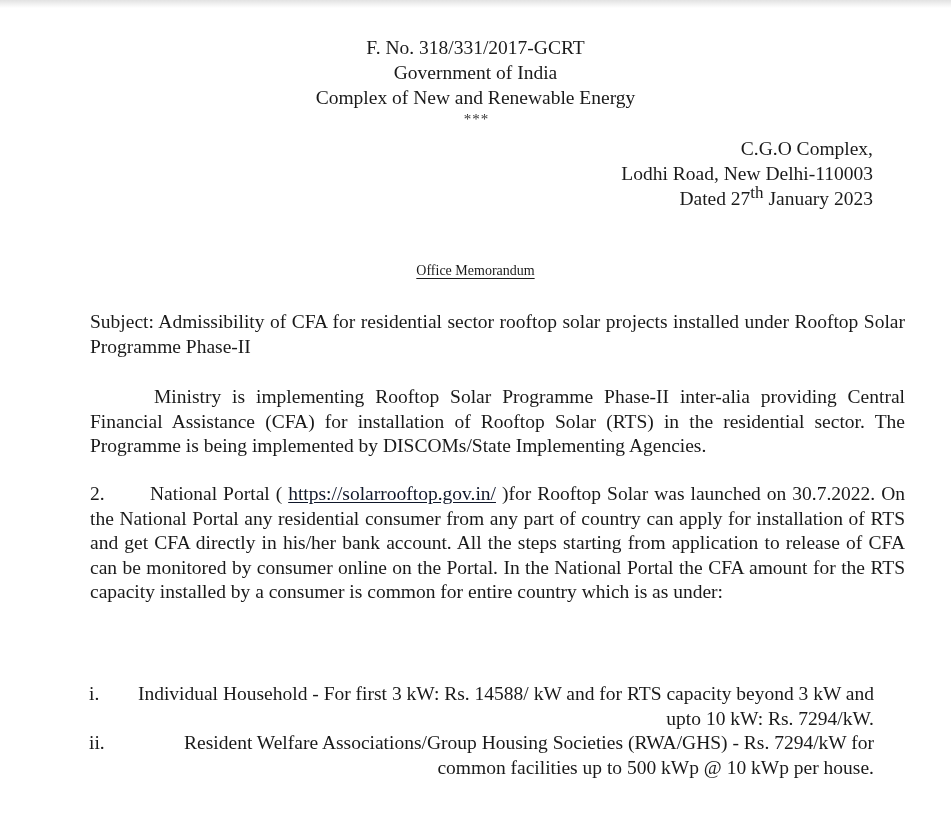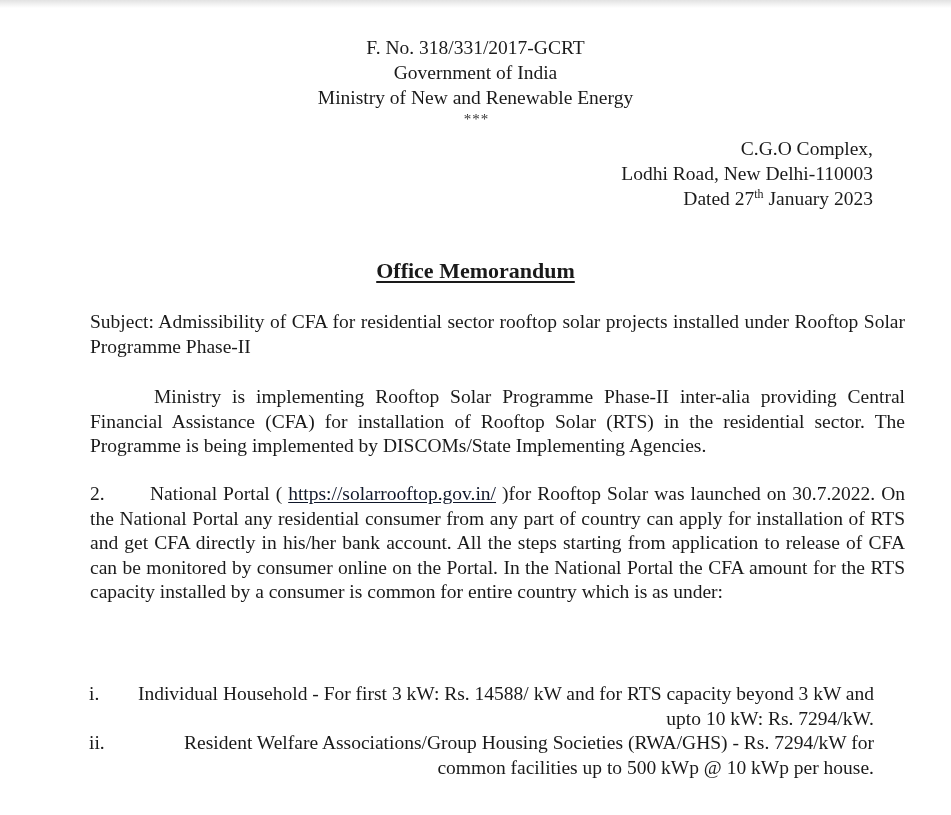--- a/index.html
+++ b/index.html
@@ -40,34 +40,34 @@
     }
     .address-block {
       position: absolute;
       right: 78px;
       top: 136px;
       text-align: right;
       line-height: 25px;
     }
     .address-block .line { display: block; }
     .address-block sup {
-      font-size: 12px;
+      font-size: 17px;
       line-height: 0;
       vertical-align: 7px;
     }
     .memo-title {
       position: absolute;
       left: 0;
       top: 258px;
       width: 951px;
       text-align: center;
-      font-weight: bold;
+      font-weight: normal;
       text-decoration: underline;
       text-underline-offset: 3px;
-      font-size: 22px;
+      font-size: 14px;
       line-height: 25px;
     }
     .para {
       position: absolute;
       left: 59px;
       width: 815px;
       text-align: justify;
       line-height: 24.5px;
       margin-left: 31px;
     }
@@ -112,21 +112,21 @@
     }
   </style>
 </head>
 <body>
 
 <div class="top-shade"></div>
 
 <div class="header-block">
   <span class="line">F. No. 318/331/2017-GCRT</span>
   <span class="line">Government of India</span>
-  <span class="line">Ministry of New and Renewable Energy</span>
+  <span class="line">Complex of New and Renewable Energy</span>
   <span class="stars">***</span>
 </div>
 
 <div class="address-block">
   <span class="line">C.G.O Complex,</span>
   <span class="line">Lodhi Road, New Delhi-110003</span>
   <span class="line"><span>Dated 27</span><sup>th</sup><span> January 2023</span></span>
 </div>
 
 <div class="memo-title">Office Memorandum</div>

